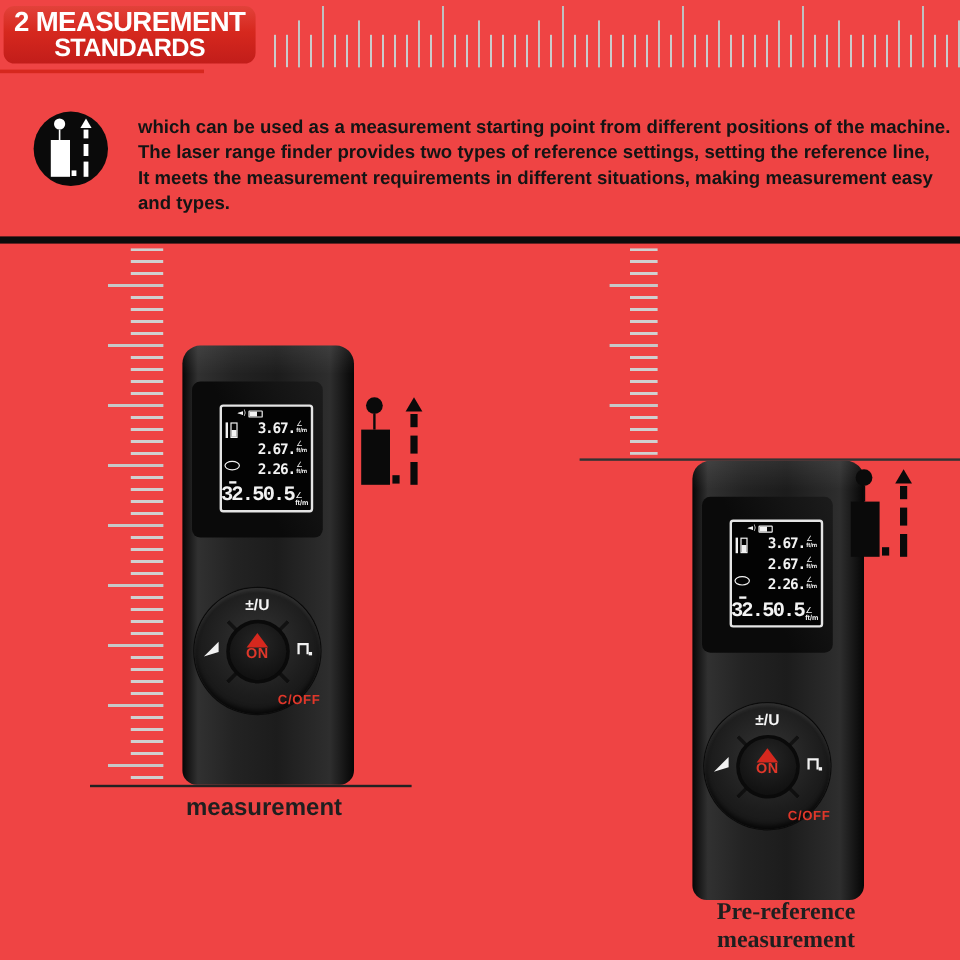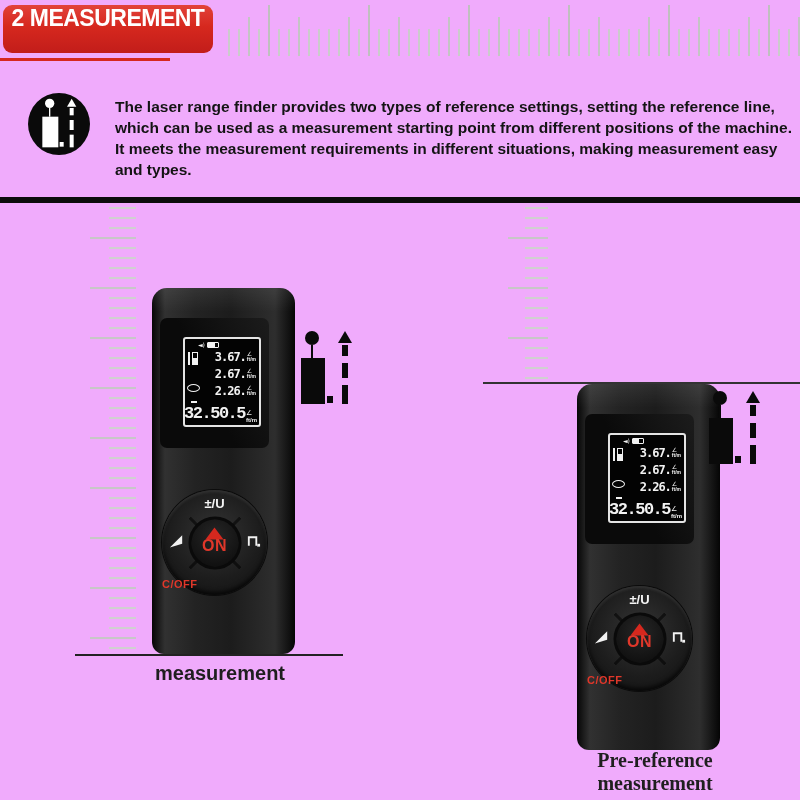--- a/index.html
+++ b/index.html
@@ -1,19 +1,19 @@
 <!DOCTYPE html>
 <html><head>
 <meta charset="utf-8">
 <style>
   * { margin:0; padding:0; box-sizing:border-box; }
   html,body { background:#ffffff; }
   .stage {
     position:relative; width:800px; height:800px; overflow:hidden;
-    background:#f0abfc; font-family:"Liberation Sans", sans-serif;
+    background:#ef4444; font-family:"Liberation Sans", sans-serif;
   }
 
   
   .banner {
     position:absolute; left:3px; top:5px; width:210px; height:48px;
     background:linear-gradient(180deg,#e2423a 0%, #d6281e 45%, #c21d1a 100%);
     border-radius:9px; color:#fff; text-align:center; padding-top:2px;
   }
   .banner-l1 { font-size:23px; font-weight:700; line-height:23px; letter-spacing:-0.5px; }
   .banner-l2 { font-size:21px; font-weight:700; line-height:21px; letter-spacing:-0.5px; }
@@ -108,24 +108,24 @@
   .g45  { transform:translate(-50%,-50%) rotate(45deg); }
   .gm45 { transform:translate(-50%,-50%) rotate(-45deg); }
   .pad-center {
     position:absolute; left:50%; top:50%; transform:translate(-50%,-50%);
     width:53px; height:53px; border-radius:50%;
     background:radial-gradient(circle at 50% 35%, #262626 0%, #101010 80%);
     border:3px solid #0a0a0a; text-align:center;
   }
   .tri { width:0; height:0; margin:8px auto 0; border-left:9px solid transparent;
          border-right:9px solid transparent; border-bottom:12px solid #d6281e; }
-  .on-label { color:#e0372a; font-weight:700; font-size:16px; line-height:11px; letter-spacing:0.5px; }
+  .on-label { color:#e0372a; font-weight:700; font-size:12px; line-height:11px; letter-spacing:0.5px; }
   .pad-top-label { position:absolute; top:6px; width:100%; text-align:center;
                    color:#f5f5f5; font-weight:700; font-size:13px; }
-  .pad-bottom-label { position:absolute; bottom:5px; width:100%; text-align:left;
+  .pad-bottom-label { position:absolute; bottom:5px; width:100%; text-align:right;
                       color:#e0372a; font-weight:700; font-size:11px; letter-spacing:0.5px; }
   .pad-left-icon  { position:absolute; left:6px;  top:50%; transform:translateY(-50%); }
   .pad-right-icon { position:absolute; right:6px; top:50%; transform:translateY(-50%); }
 
   
   .side-icon { position:absolute; }
   .side-icon-post { left:299px; top:330px; }
   .side-icon-pre  { left:707px; top:390px; }
 
   
@@ -134,20 +134,21 @@
   .caption-post { left:110px; top:662px; }
   .caption-pre  { left:545px; top:749px;font-family:Liberation Serif, serif; }
 </style>
 </head>
 <body>
 
 <div class="stage">
 
   <div class="banner">
     <div class="banner-l1">2 MEASUREMENT</div>
+    <div class="banner-l2">STANDARDS</div>
   </div>
   <div class="banner-underline"></div>
 
   <div class="ruler-top">
     <div class="layer t1"></div>
     <div class="layer t2"></div>
     <div class="layer t3"></div>
   </div>
 
   <div class="intro-badge">
@@ -158,22 +159,22 @@
         <rect x="2" y="28" width="24" height="46"></rect>
         <rect x="28" y="66" width="6" height="7"></rect>
         <polygon points="46,1 39,13 53,13"></polygon>
         <rect x="43" y="15" width="6" height="11"></rect>
         <rect x="43" y="33" width="6" height="15"></rect>
         <rect x="43" y="55" width="6" height="19"></rect>
       </g>
     </svg>
   </div>
   <div class="intro-text">
+    <div>which can be used as a measurement starting point from different positions of the machine.</div>
     <div>The laser range finder provides two types of reference settings, setting the reference line,</div>
-    <div>which can be used as a measurement starting point from different positions of the machine.</div>
     <div>It meets the measurement requirements in different situations, making measurement easy</div>
     <div>and types.</div>
   </div>
 
   <div class="divider-bar"></div>
 
   <div class="vruler ruler-left">
     <div class="layer v1"></div>
     <div class="layer v2"></div>
   </div>

